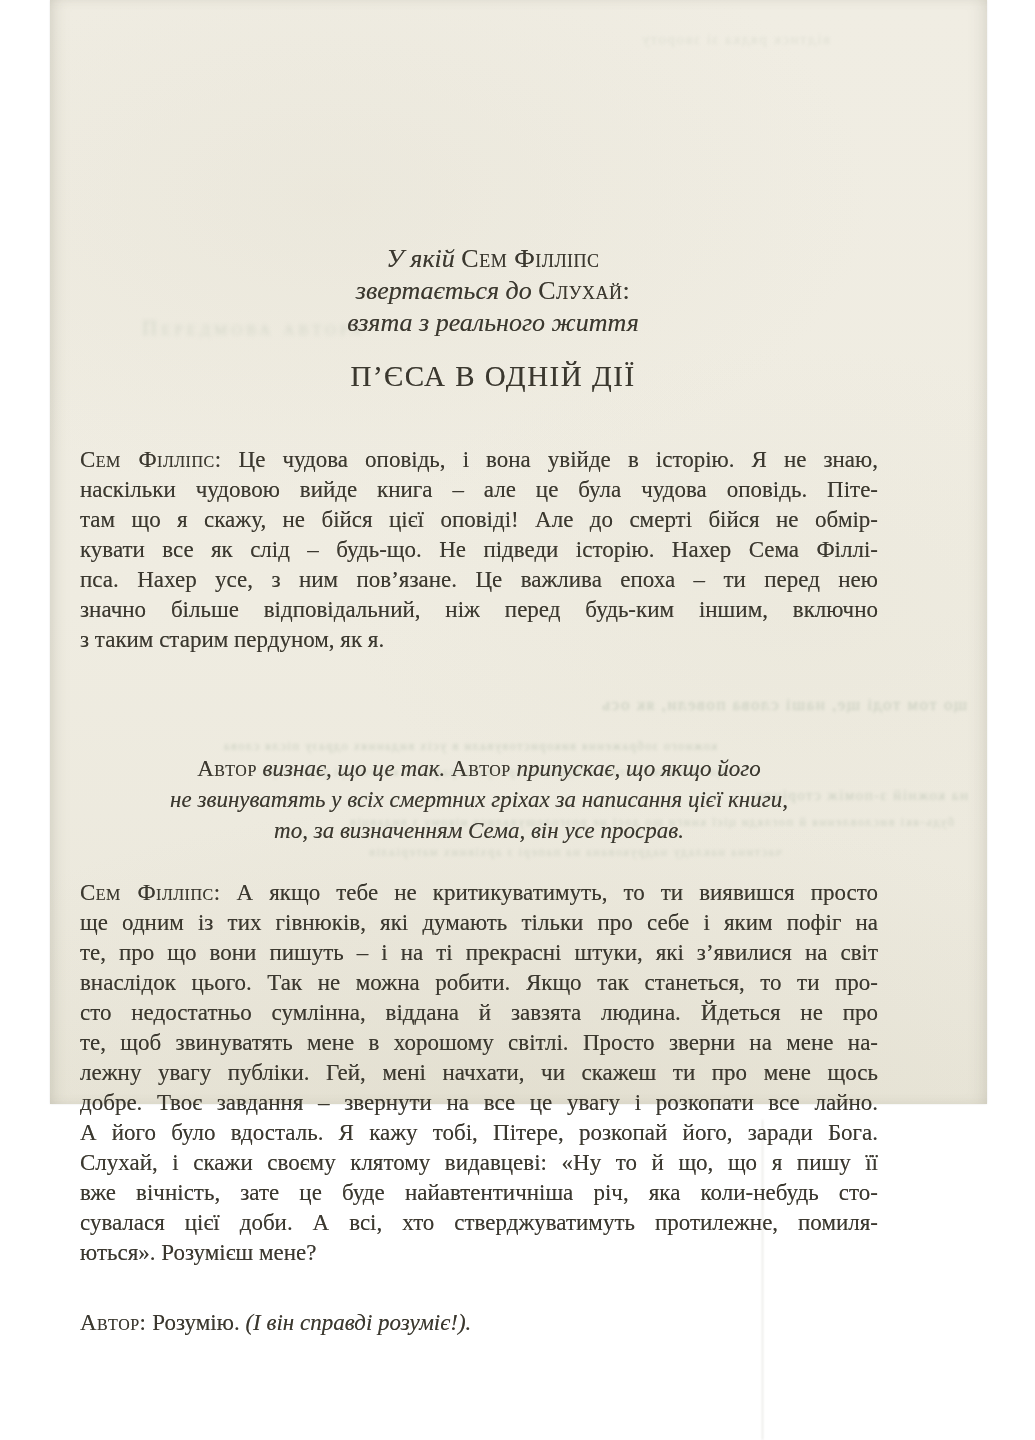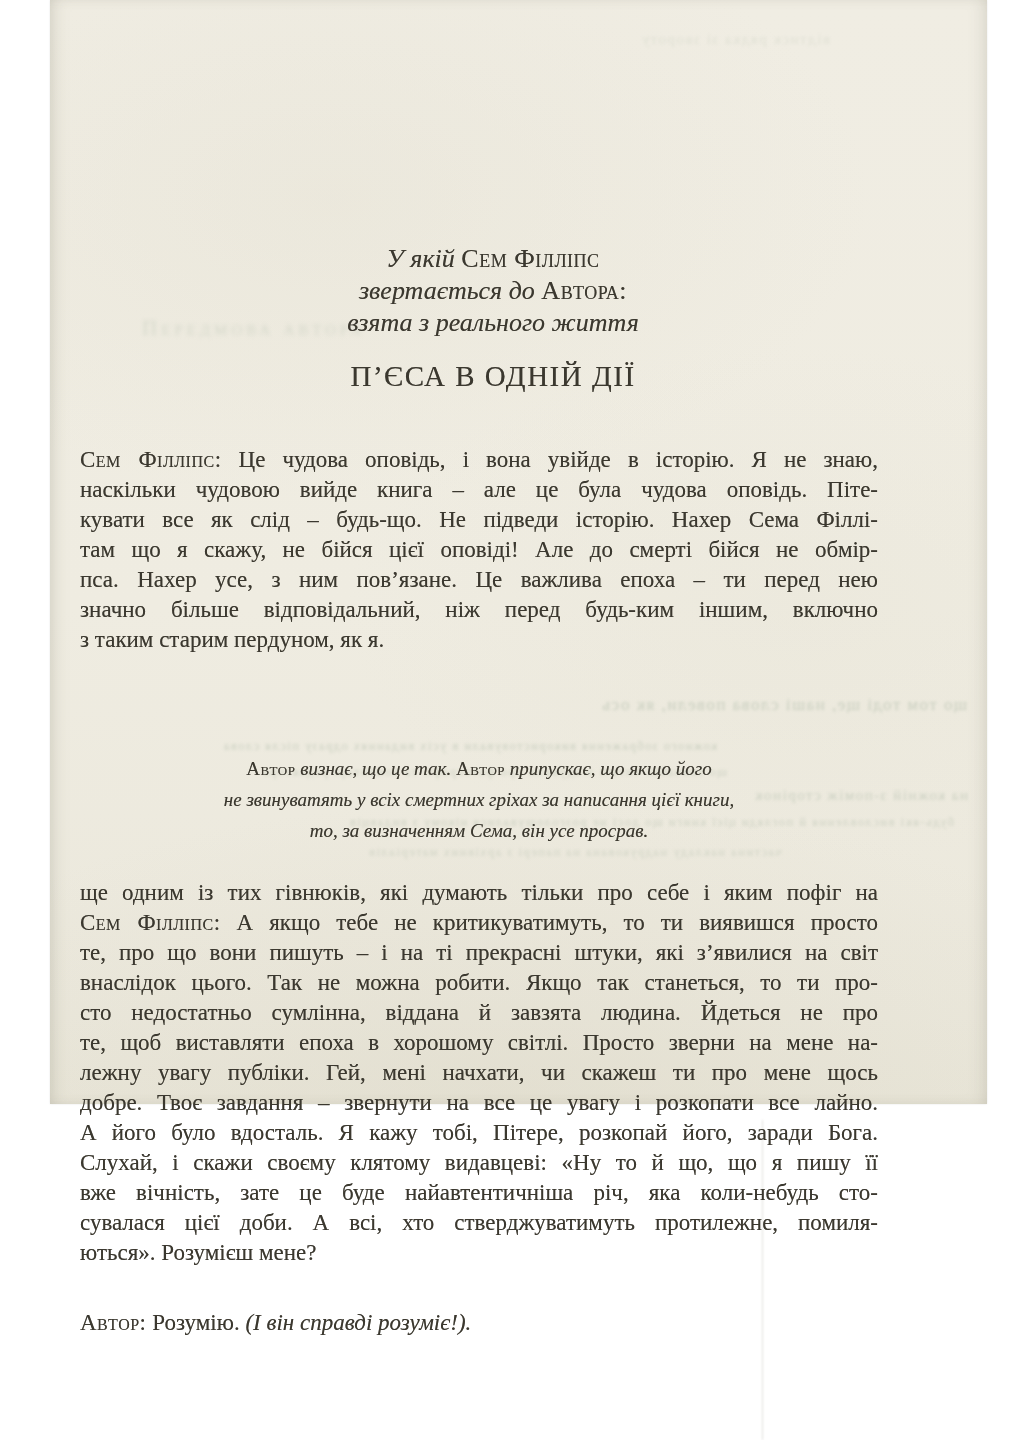--- a/index.html
+++ b/index.html
@@ -77,21 +77,21 @@
   }
   #heading .line, #heading .line.last { text-align: center; text-align-last: center; }
   #heading .line:last-child {
     font-size: 29px; line-height: 37px;
     margin-top: 19px; letter-spacing: 1.5px;
   }
   
   #para1 { top: 445px; }
   #aside {
     top: 753px;
-    font-size: 19px; line-height: 31px;
+    font-size: 23px; line-height: 31px;
   }
   #aside .line, #aside .line.last { text-align: center; text-align-last: center; }
   #aside .sc { font-style: normal; }
   #para2 { top: 878px; }
   #final { top: 1308px; }
 </style>
 </head>
 <body>
 
 <div class="stage">
@@ -106,48 +106,48 @@
         <div class="bleed m" style="top: 788px; left: 628px; width: 290px; font-size: 15px; opacity: 0.5;">на кожній з-поміж сторінок</div>
         <div class="bleed m" style="top: 816px; left: 92px; width: 812px; font-size: 12.5px; opacity: 0.45;">будь-які висловлення й погляди цієї книги що досі не розголошувалися нікому з видавців</div>
         <div class="bleed m" style="top: 846px; left: 92px; width: 640px; font-size: 12.5px; opacity: 0.4;">частина накладу надрукована на папері з архівних матеріалів</div>
         <div class="bleed m" style="top: 1244px; left: 330px; width: 588px; font-size: 17px; opacity: 0.55;">до рукописів, авторських і люди-диль наново</div>
         <div class="bleed m" style="top: 1286px; left: 92px; width: 828px; font-size: 13.5px; opacity: 0.5;">часть видання на кожному аркуші й котрий художній чи документальній справі</div>
       </div>
     <div class="crease"></div>
 
     <div class="block" id="heading">
         <div class="line"><span class="i">У якій </span><span class="sc">Сем Філліпс</span></div>
-        <div class="line"><span class="i">звертається до </span><span class="sc">Автора:</span></div>
+        <div class="line"><span class="i">звертається до </span><span class="sc">Слухай:</span></div>
         <div class="line"><span class="i">взята з реального життя</span></div>
         <div class="line last"><span>П’ЄСА В ОДНІЙ ДІЇ</span></div>
       </div>
 
     <div class="block para" id="para1">
         <div class="line"><span class="sc">Сем Філліпс:</span><span> Це чудова оповідь, і вона увійде в історію. Я не знаю,</span></div>
         <div class="line"><span>наскільки чудовою вийде книга – але це була чудова оповідь. Піте-</span></div>
+        <div class="line"><span>там що я скажу, не бійся цієї оповіді! Але до смерті бійся не обмір-</span></div>
         <div class="line"><span>кувати все як слід – будь-що. Не підведи історію. Нахер Сема Філлі-</span></div>
-        <div class="line"><span>там що я скажу, не бійся цієї оповіді! Але до смерті бійся не обмір-</span></div>
         <div class="line"><span>пса. Нахер усе, з ним пов’язане. Це важлива епоха – ти перед нею</span></div>
         <div class="line"><span>значно більше відповідальний, ніж перед будь-ким іншим, включно</span></div>
         <div class="line last"><span>з таким старим пердуном, як я.</span></div>
       </div>
 
     <div class="block" id="aside">
         <div class="line"><span class="sc">Автор</span><span class="i"> визнає, що це так. </span><span class="sc">Автор</span><span class="i"> припускає, що якщо його</span></div>
         <div class="line"><span class="i">не звинуватять у всіх смертних гріхах за написання цієї книги,</span></div>
         <div class="line last"><span class="i">то, за визначенням Сема, він усе просрав.</span></div>
       </div>
 
     <div class="block para" id="para2">
+        <div class="line"><span class="sc">Сем Філліпс:</span><span> А якщо тебе не критикуватимуть, то ти виявишся просто</span></div>
         <div class="line"><span>ще одним із тих гівнюків, які думають тільки про себе і яким пофіг на</span></div>
-        <div class="line"><span class="sc">Сем Філліпс:</span><span> А якщо тебе не критикуватимуть, то ти виявишся просто</span></div>
         <div class="line"><span>те, про що вони пишуть – і на ті прекрасні штуки, які з’явилися на світ</span></div>
         <div class="line"><span>внаслідок цього. Так не можна робити. Якщо так станеться, то ти про-</span></div>
         <div class="line"><span>сто недостатньо сумлінна, віддана й завзята людина. Йдеться не про</span></div>
-        <div class="line"><span>те, щоб виставляти епоха в хорошому світлі. Просто зверни на мене на-</span></div>
+        <div class="line"><span>те, щоб звинуватять мене в хорошому світлі. Просто зверни на мене на-</span></div>
         <div class="line"><span>лежну увагу публіки. Гей, мені начхати, чи скажеш ти про мене щось</span></div>
         <div class="line"><span>добре. Твоє завдання – звернути на все це увагу і розкопати все лайно.</span></div>
         <div class="line"><span>А його було вдосталь. Я кажу тобі, Пітере, розкопай його, заради Бога.</span></div>
         <div class="line"><span>Слухай, і скажи своєму клятому видавцеві: «Ну то й що, що я пишу її</span></div>
         <div class="line"><span>вже вічність, зате це буде найавтентичніша річ, яка коли-небудь сто-</span></div>
         <div class="line"><span>сувалася цієї доби. А всі, хто стверджуватимуть протилежне, помиля-</span></div>
         <div class="line last"><span>ються». Розумієш мене?</span></div>
       </div>
 
     <div class="block" id="final">

